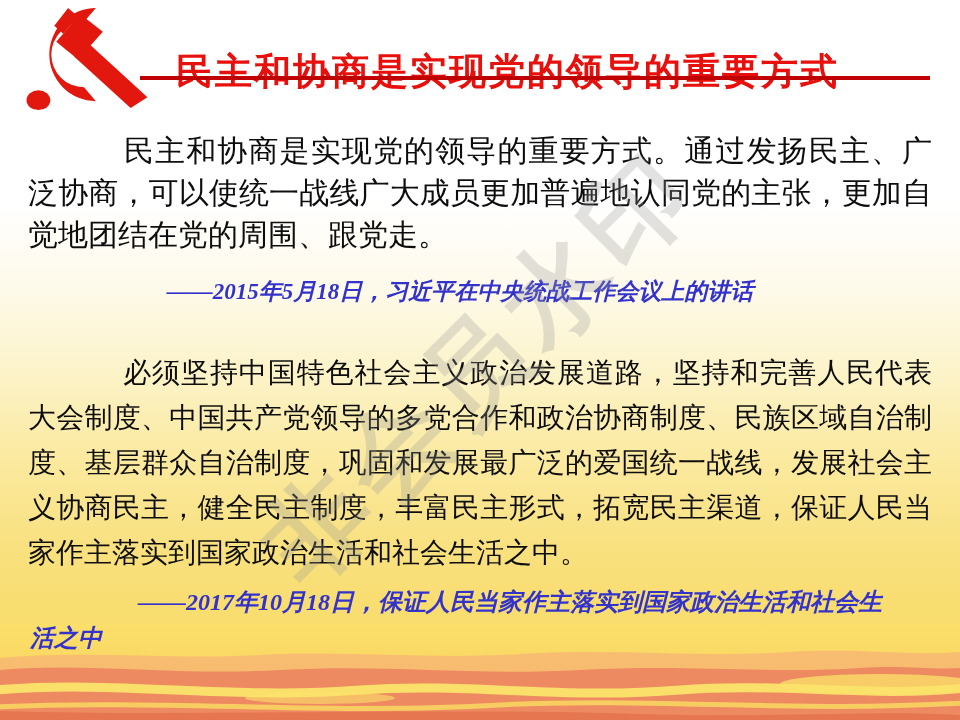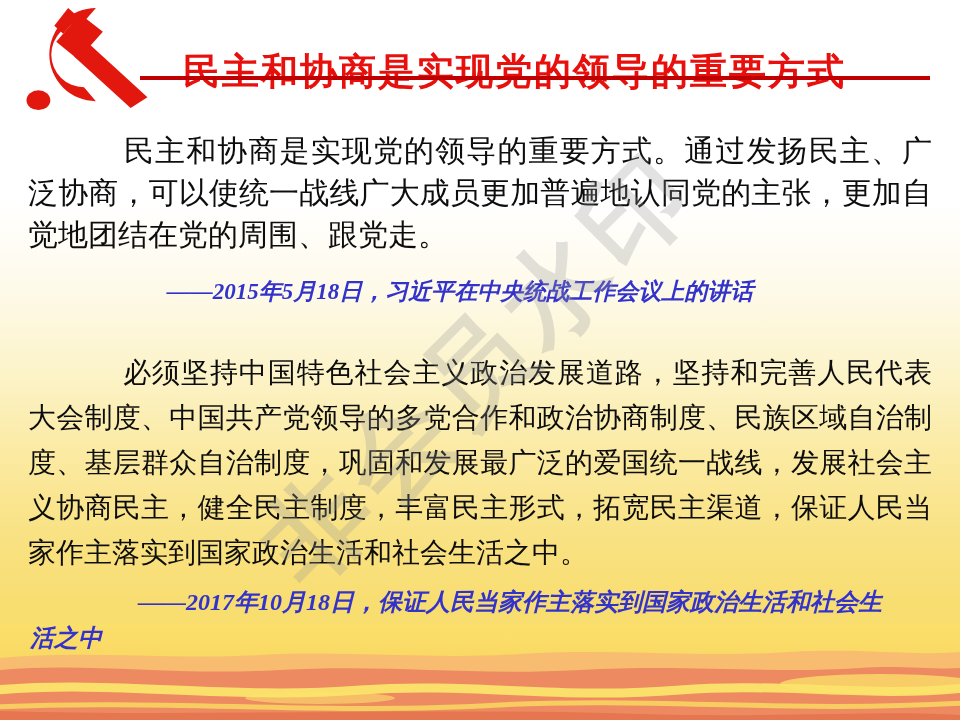--- a/index.html
+++ b/index.html
@@ -8,21 +8,21 @@
     position:relative;width:960px;height:720px;overflow:hidden;
     background:linear-gradient(180deg,
       #ffffff 0%, #ffffff 28%,
       #fefaea 40%, #fcf3c8 52%,
       #fbeaa2 63%, #f9e284 74%,
       #f8dd70 84%, #f8da66 100%);
   }
   
   .emblem{position:absolute;left:6px;top:2px;width:158px;height:114px;}
   .title{
-    position:absolute;left:183px;top:22px;width:760px;
+    position:absolute;left:176px;top:22px;width:760px;
     font-size:37px;font-weight:700;letter-spacing:2px;
     color:#e8100c;font-family:"Liberation Serif",serif;
     white-space:nowrap;
   }
   .title-rule{
     position:absolute;left:140px;top:76px;width:790px;height:4px;
     background:#c00000;
   }
   
   .body-par{

